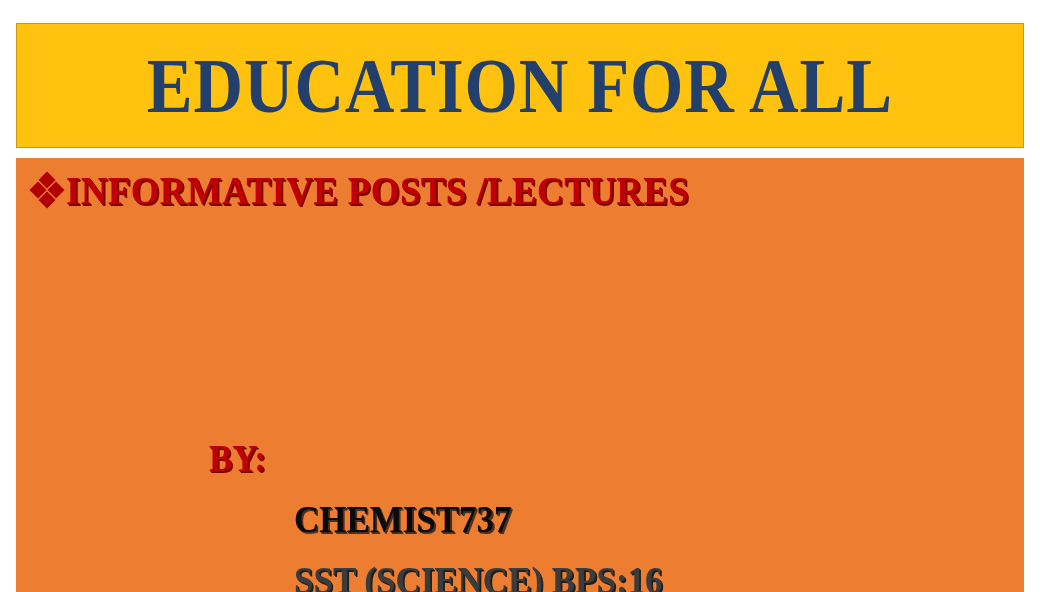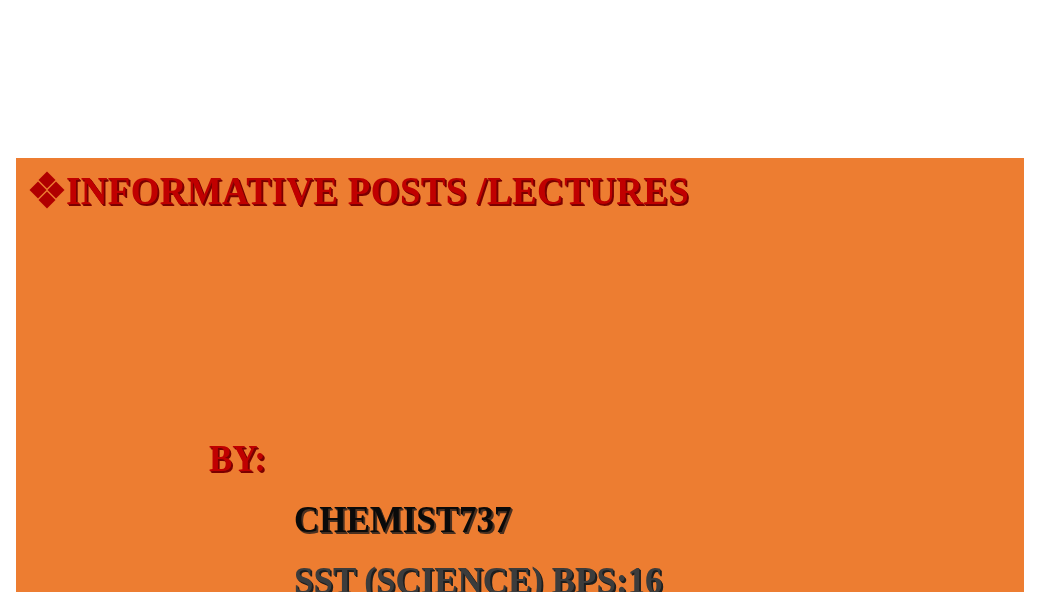--- a/index.html
+++ b/index.html
@@ -134,20 +134,23 @@
     line-height: 1;
     color: #3C3C3C;
     text-shadow: 2px 2px 0 #1e1e1e, 1px 1px 0 #2e2e2e;
   }
 </style>
 </head>
 <body>
 
 <div class="slide">
 
+  <div class="title-banner">
+    <div class="title-text">EDUCATION FOR ALL</div>
+  </div>
 
   <div class="body-panel">
 
     <div class="heading-row">
       <span class="bullet-icon">
         <i class="b-top"></i>
           <i class="b-left"></i>
           <i class="b-right"></i>
           <i class="b-bottom"></i>
       </span>

